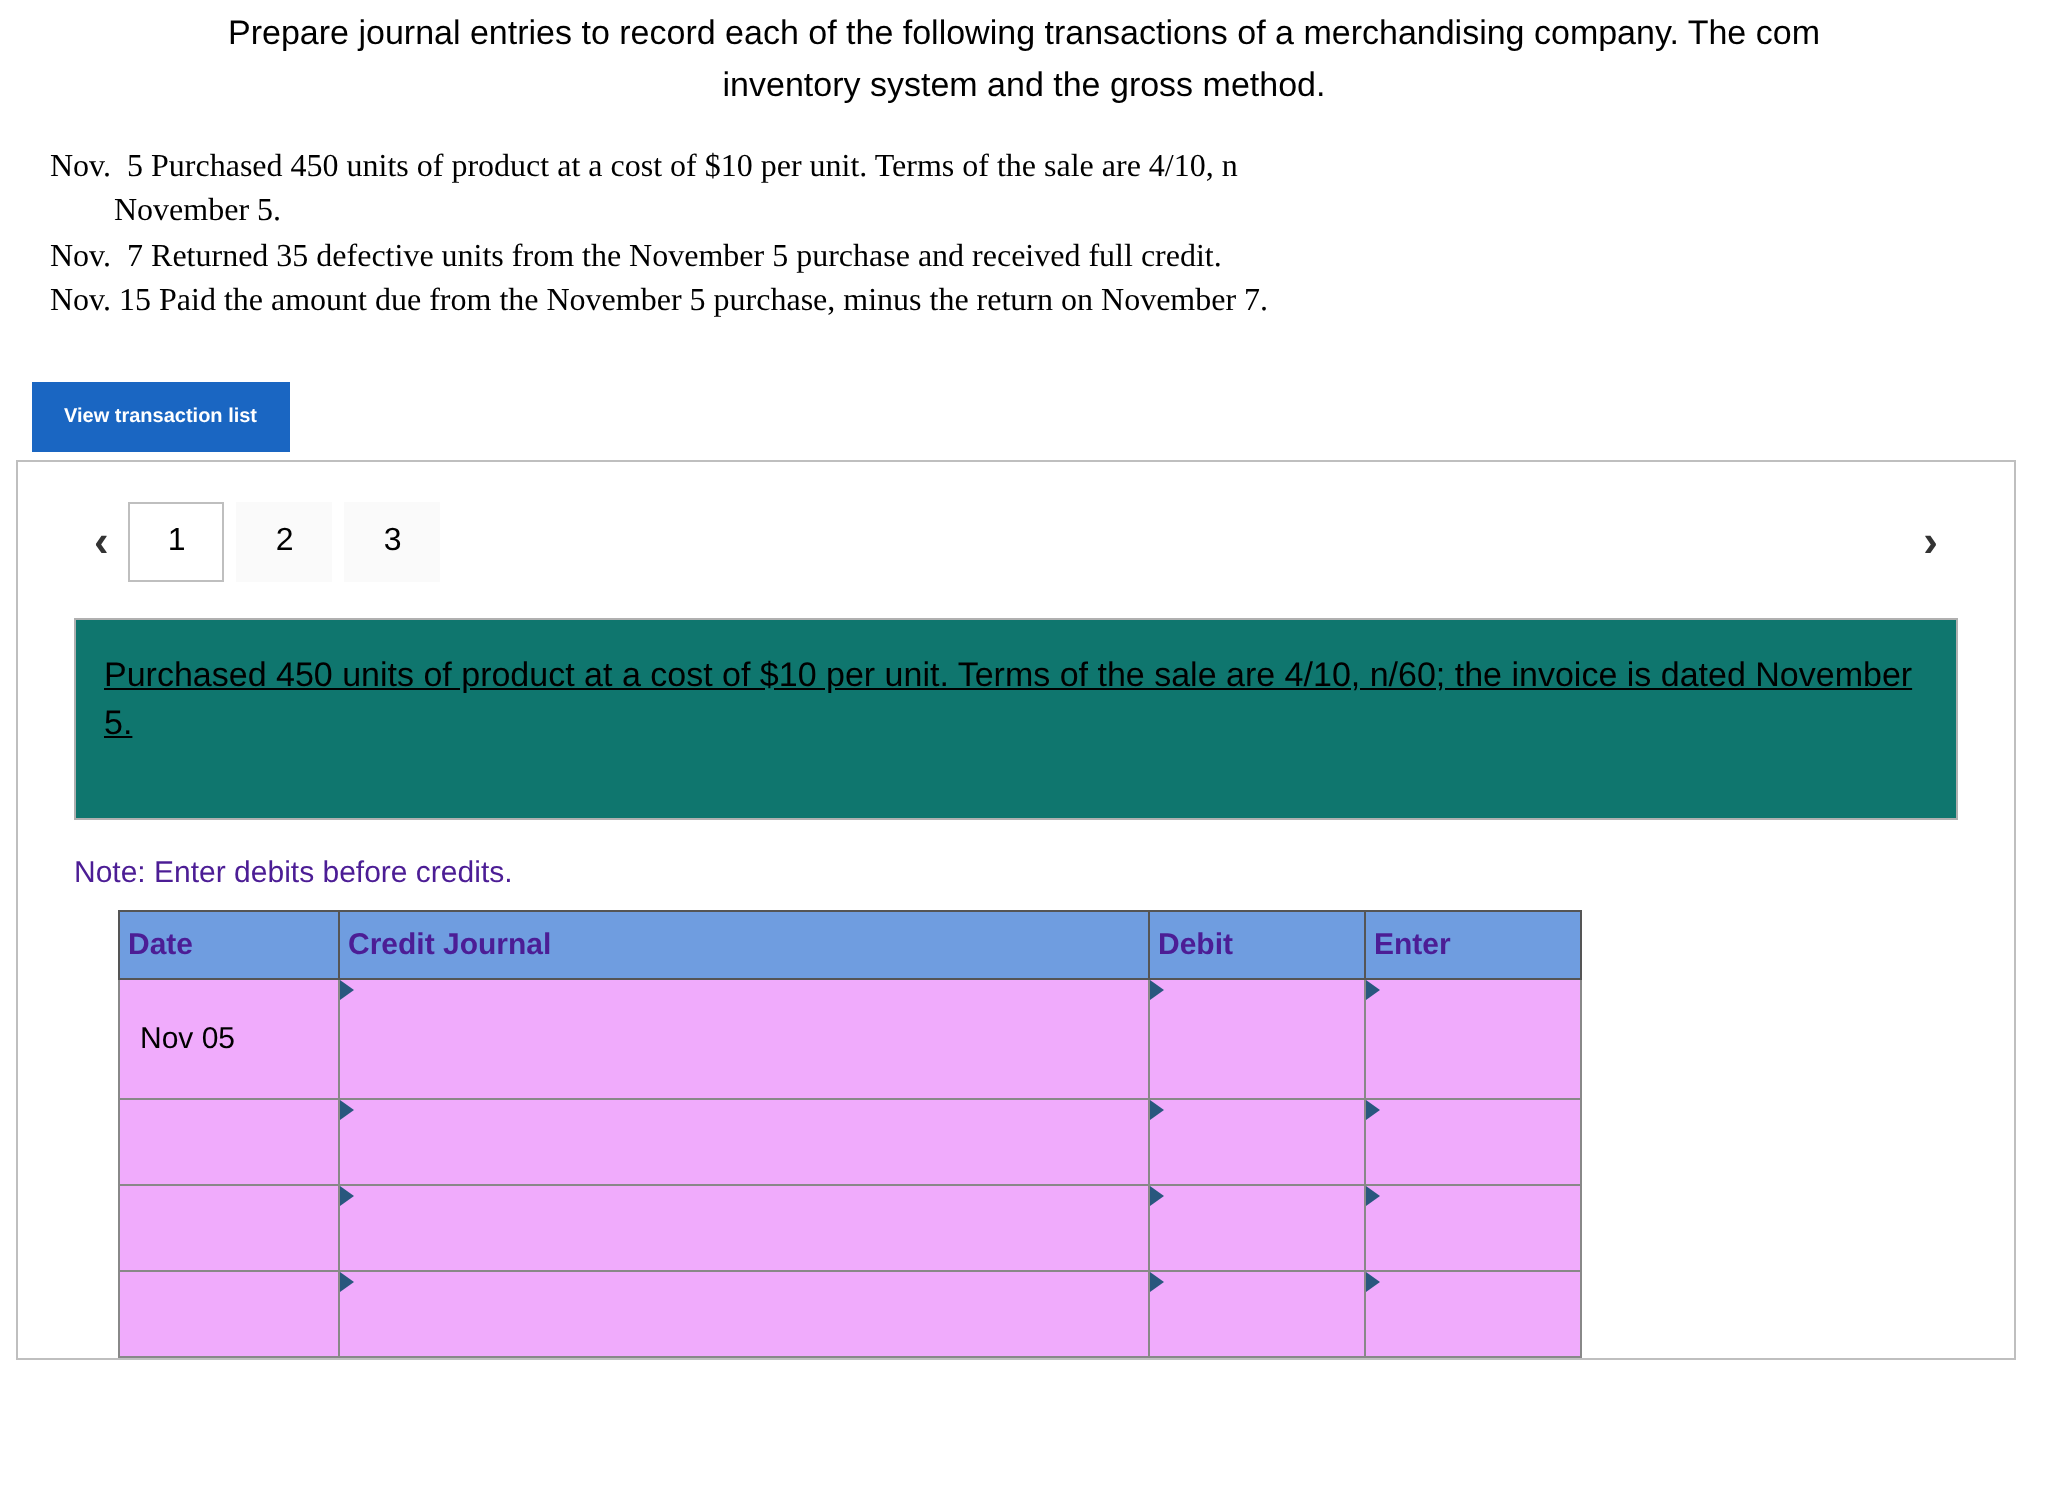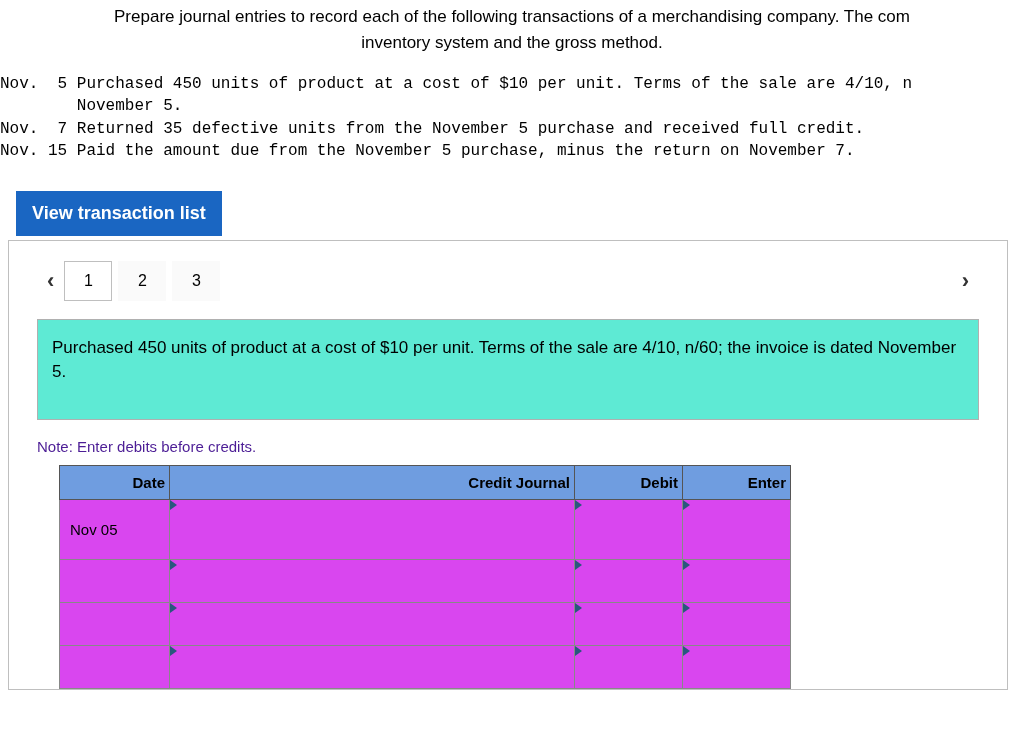--- a/index.html
+++ b/index.html
@@ -10,32 +10,33 @@
       background: #fff;
       width: 1024px;
     }
     .intro {
       padding: 4px 0 18px 0;
       font-size: 17px;
       line-height: 1.5;
       text-align: center;
     }
     .transactions {
-      font-family: Liberation Mono, monospace;
+      font-family: Liberation Serif, serif;
       font-size: 16px;
       white-space: pre;
       line-height: 1.4;
       margin-bottom: 28px;
+      margin-left: 25px;
     }
     .view-btn {
       background: #1a66c2;
       color: #fff;
       border: none;
       padding: 12px 16px;
-      font-size: 18px;
+      font-size: 10px;
       font-weight: bold;
       cursor: pointer;
       margin-left: 16px;
       margin-bottom: 0;
     }
     .worksheet-wrap {
       border: 1px solid #bfbfbf;
       margin: 4px 16px 0 8px;
       padding: 20px 0 0 0;
       background: #fff;
@@ -81,49 +82,50 @@
       margin-right: 6px;
     }
     .tab.active {
       border: 1px solid #bfbfbf;
       background: #fff;
       z-index: 2;
     }
     .desc-box {
       margin: 0 28px;
       border: 1px solid #b0b0b0;
-      background: #5eead4;
+      background: #0f766e;
       padding: 16px 18px 34px 14px;
       font-size: 17px;
       line-height: 1.45;
+      text-decoration: underline;
     }
     .note {
       color: #4c1d95;
       font-size: 15px;
       margin: 18px 28px 10px 28px;
     }
     .je-table {
       border-collapse: collapse;
       margin: 0 0 0 50px;
       table-layout: fixed;
     }
     .je-table th {
       background: #6f9de0;
-      color: #000000;
+      color: #4c1d95;
       font-weight: bold;
       font-size: 15px;
       padding: 8px 4px;
       border: 1px solid #555;
-      text-align: right;
+      text-align: left;
     }
     .je-table td {
       border: 1px solid #888;
       height: 30px;
       padding: 21px 10px;
-      background: #d946ef;
+      background: #f0abfc;
       font-size: 15px;
       position: relative;
     }
     .col-date { width: 110px; }
     .col-gj { width: 405px; }
     .col-debit { width: 108px; }
     .col-credit { width: 108px; }
     .sel-arrow::after {
       content: "";
       position: absolute;

